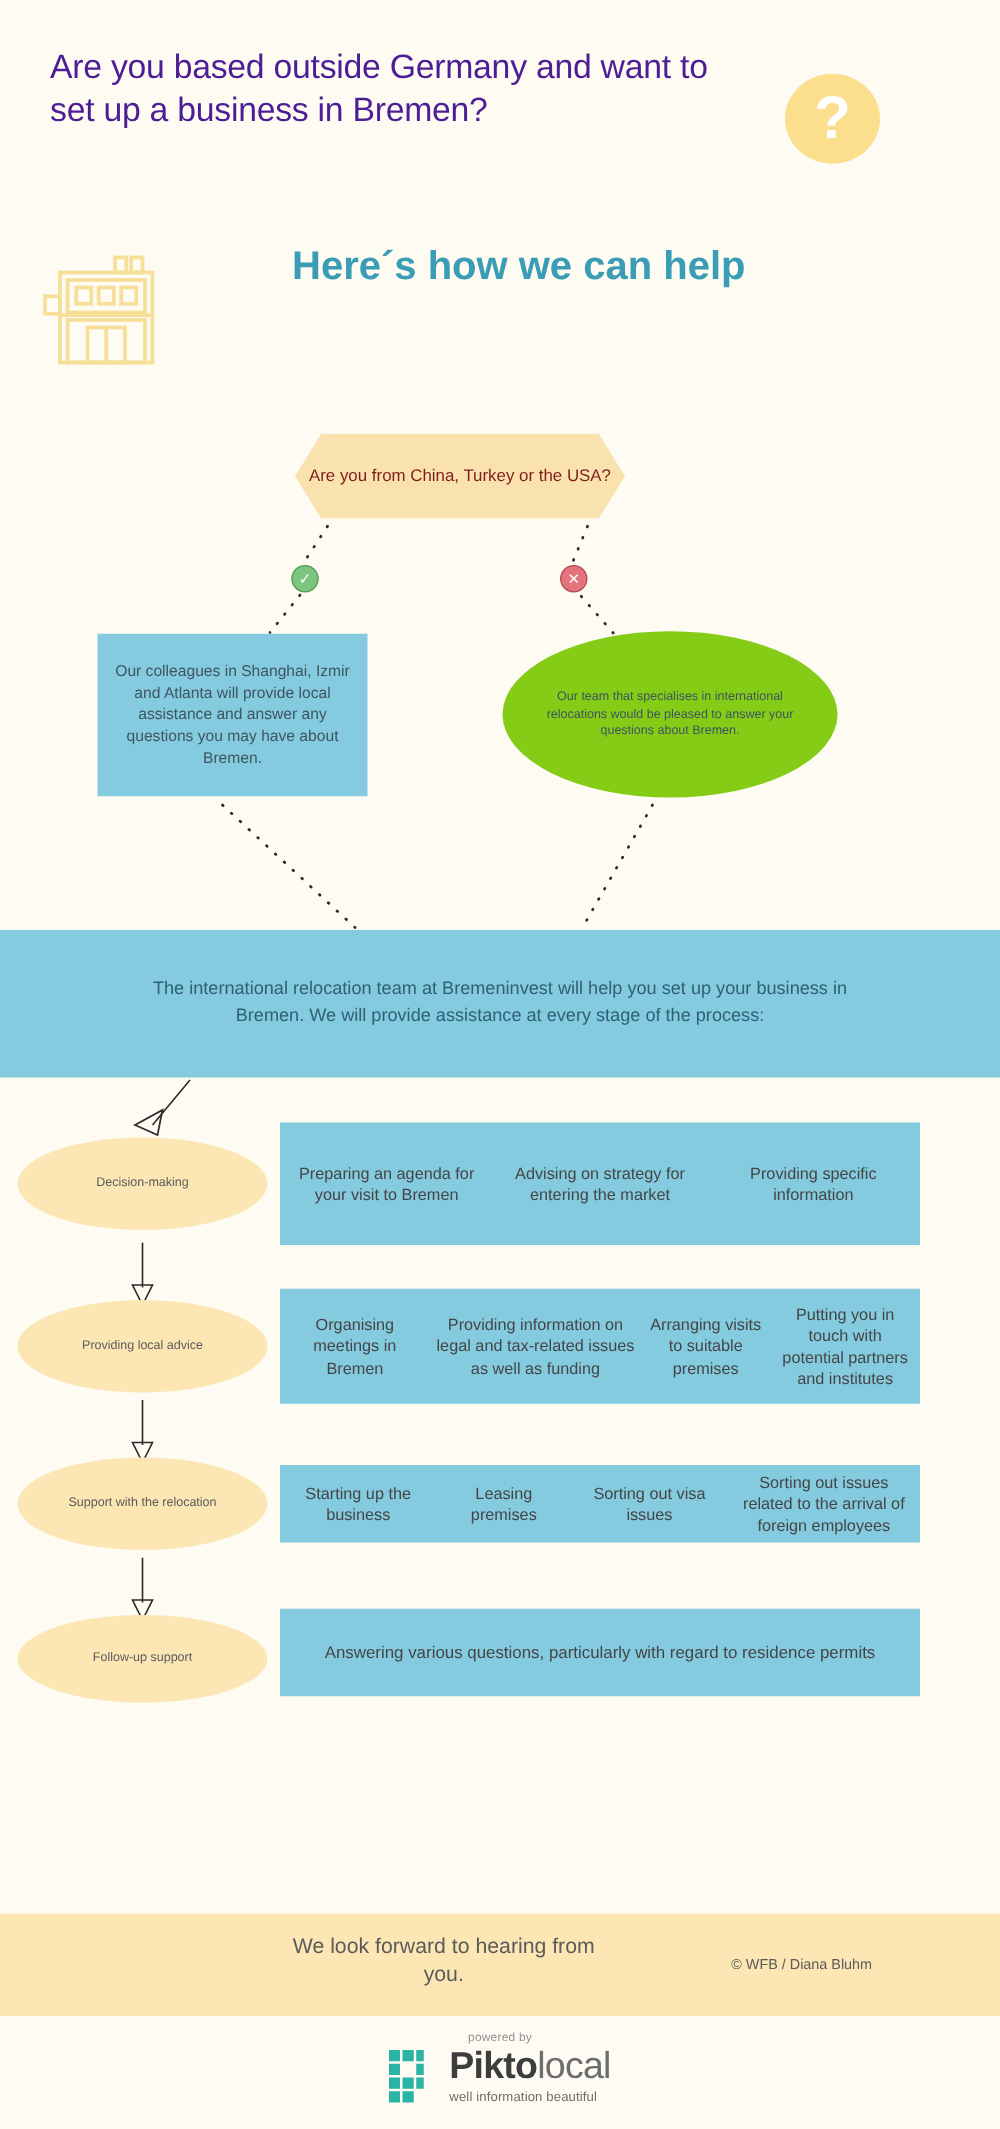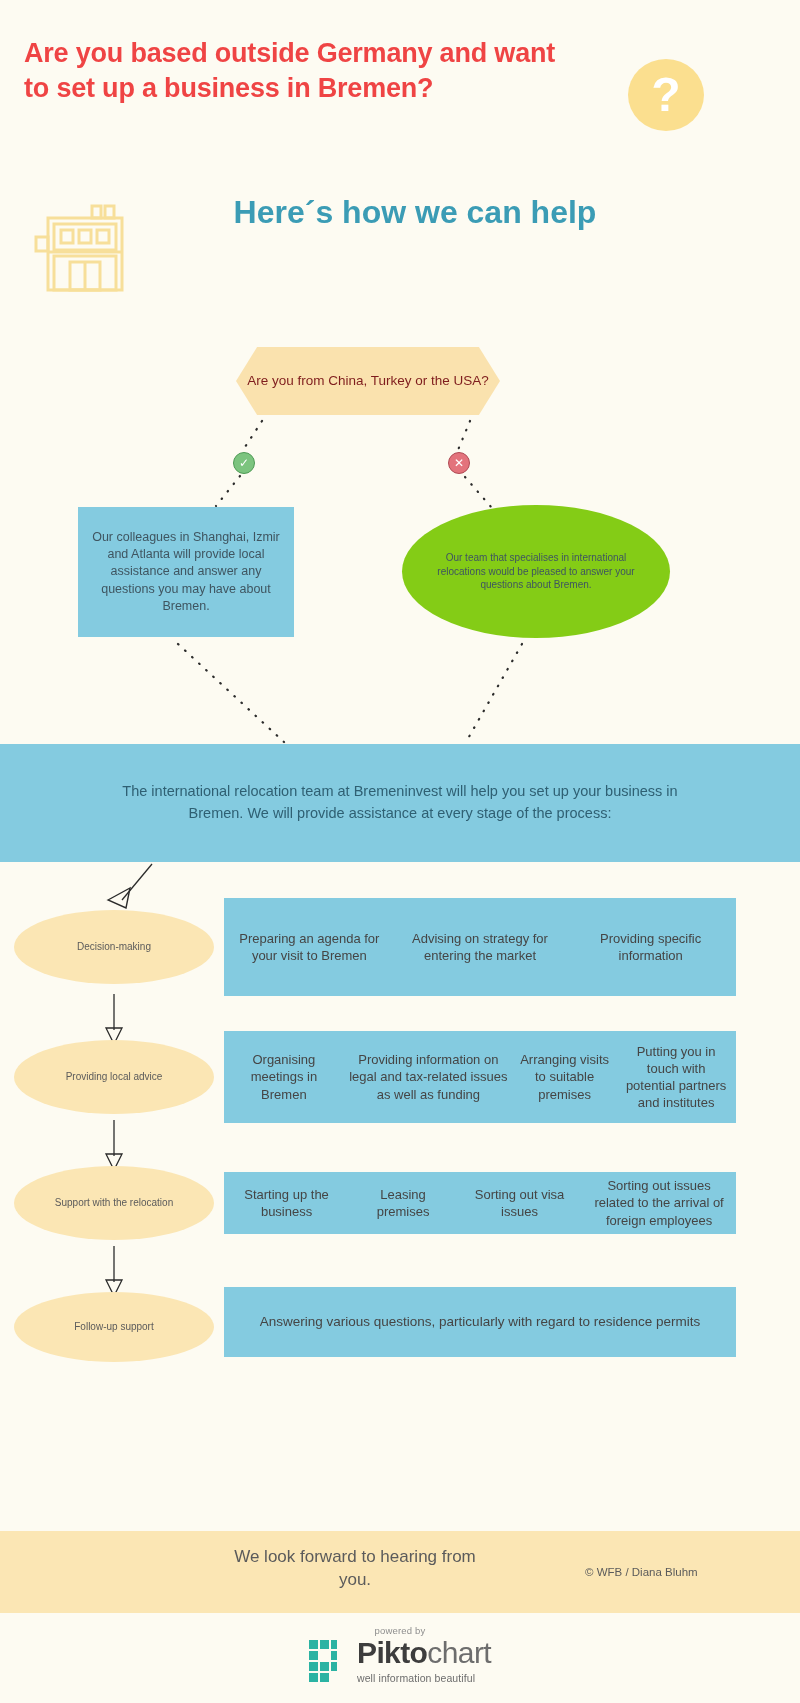--- a/index.html
+++ b/index.html
@@ -8,23 +8,23 @@
     background:#fdfbf2;
     font-family:"Liberation Sans","DejaVu Sans",sans-serif;
     color:#5a5a5a;
     position:relative;
     overflow:hidden;
   }
   .stage{position:relative;width:800px;height:1703px;}
 
   
   .headline{
-    position:absolute;left:24px;top:36px;width:560px;
-    font-size:27px;font-weight:bold;line-height:1.28;
-    color:#ef4444;letter-spacing:-0.2px;
+    position:absolute;left:40px;top:36px;width:560px;
+    font-size:27px;font-weight:normal;line-height:1.28;
+    color:#4c1d95;letter-spacing:-0.2px;
   }
   .qmark{
     position:absolute;left:628px;top:59px;width:76px;height:72px;
     background:#fbdf8f;border-radius:50%;
     color:#ffffff;font-size:48px;font-weight:bold;
     display:flex;align-items:center;justify-content:center;
     line-height:1;
   }
   .subhead{
     position:absolute;left:180px;top:192px;width:470px;
@@ -259,19 +259,19 @@
         <rect x="22" y="11" width="6" height="9"></rect>
         <rect x="0" y="22" width="9" height="9"></rect>
         <rect x="11" y="22" width="9" height="9"></rect>
         <rect x="22" y="22" width="6" height="9"></rect>
         <rect x="0" y="33" width="9" height="9"></rect>
         <rect x="11" y="33" width="9" height="9"></rect>
       </g>
     </svg>
     <div class="pikto-text">
       <div class="pikto-name">
-        <span class="b">Pikto</span><span class="l">chart</span>
+        <span class="b">Pikto</span><span class="l">local</span>
       </div>
       <div class="pikto-tag">well information beautiful</div>
     </div>
   </div>
 
 </div>
 
 </body></html>

